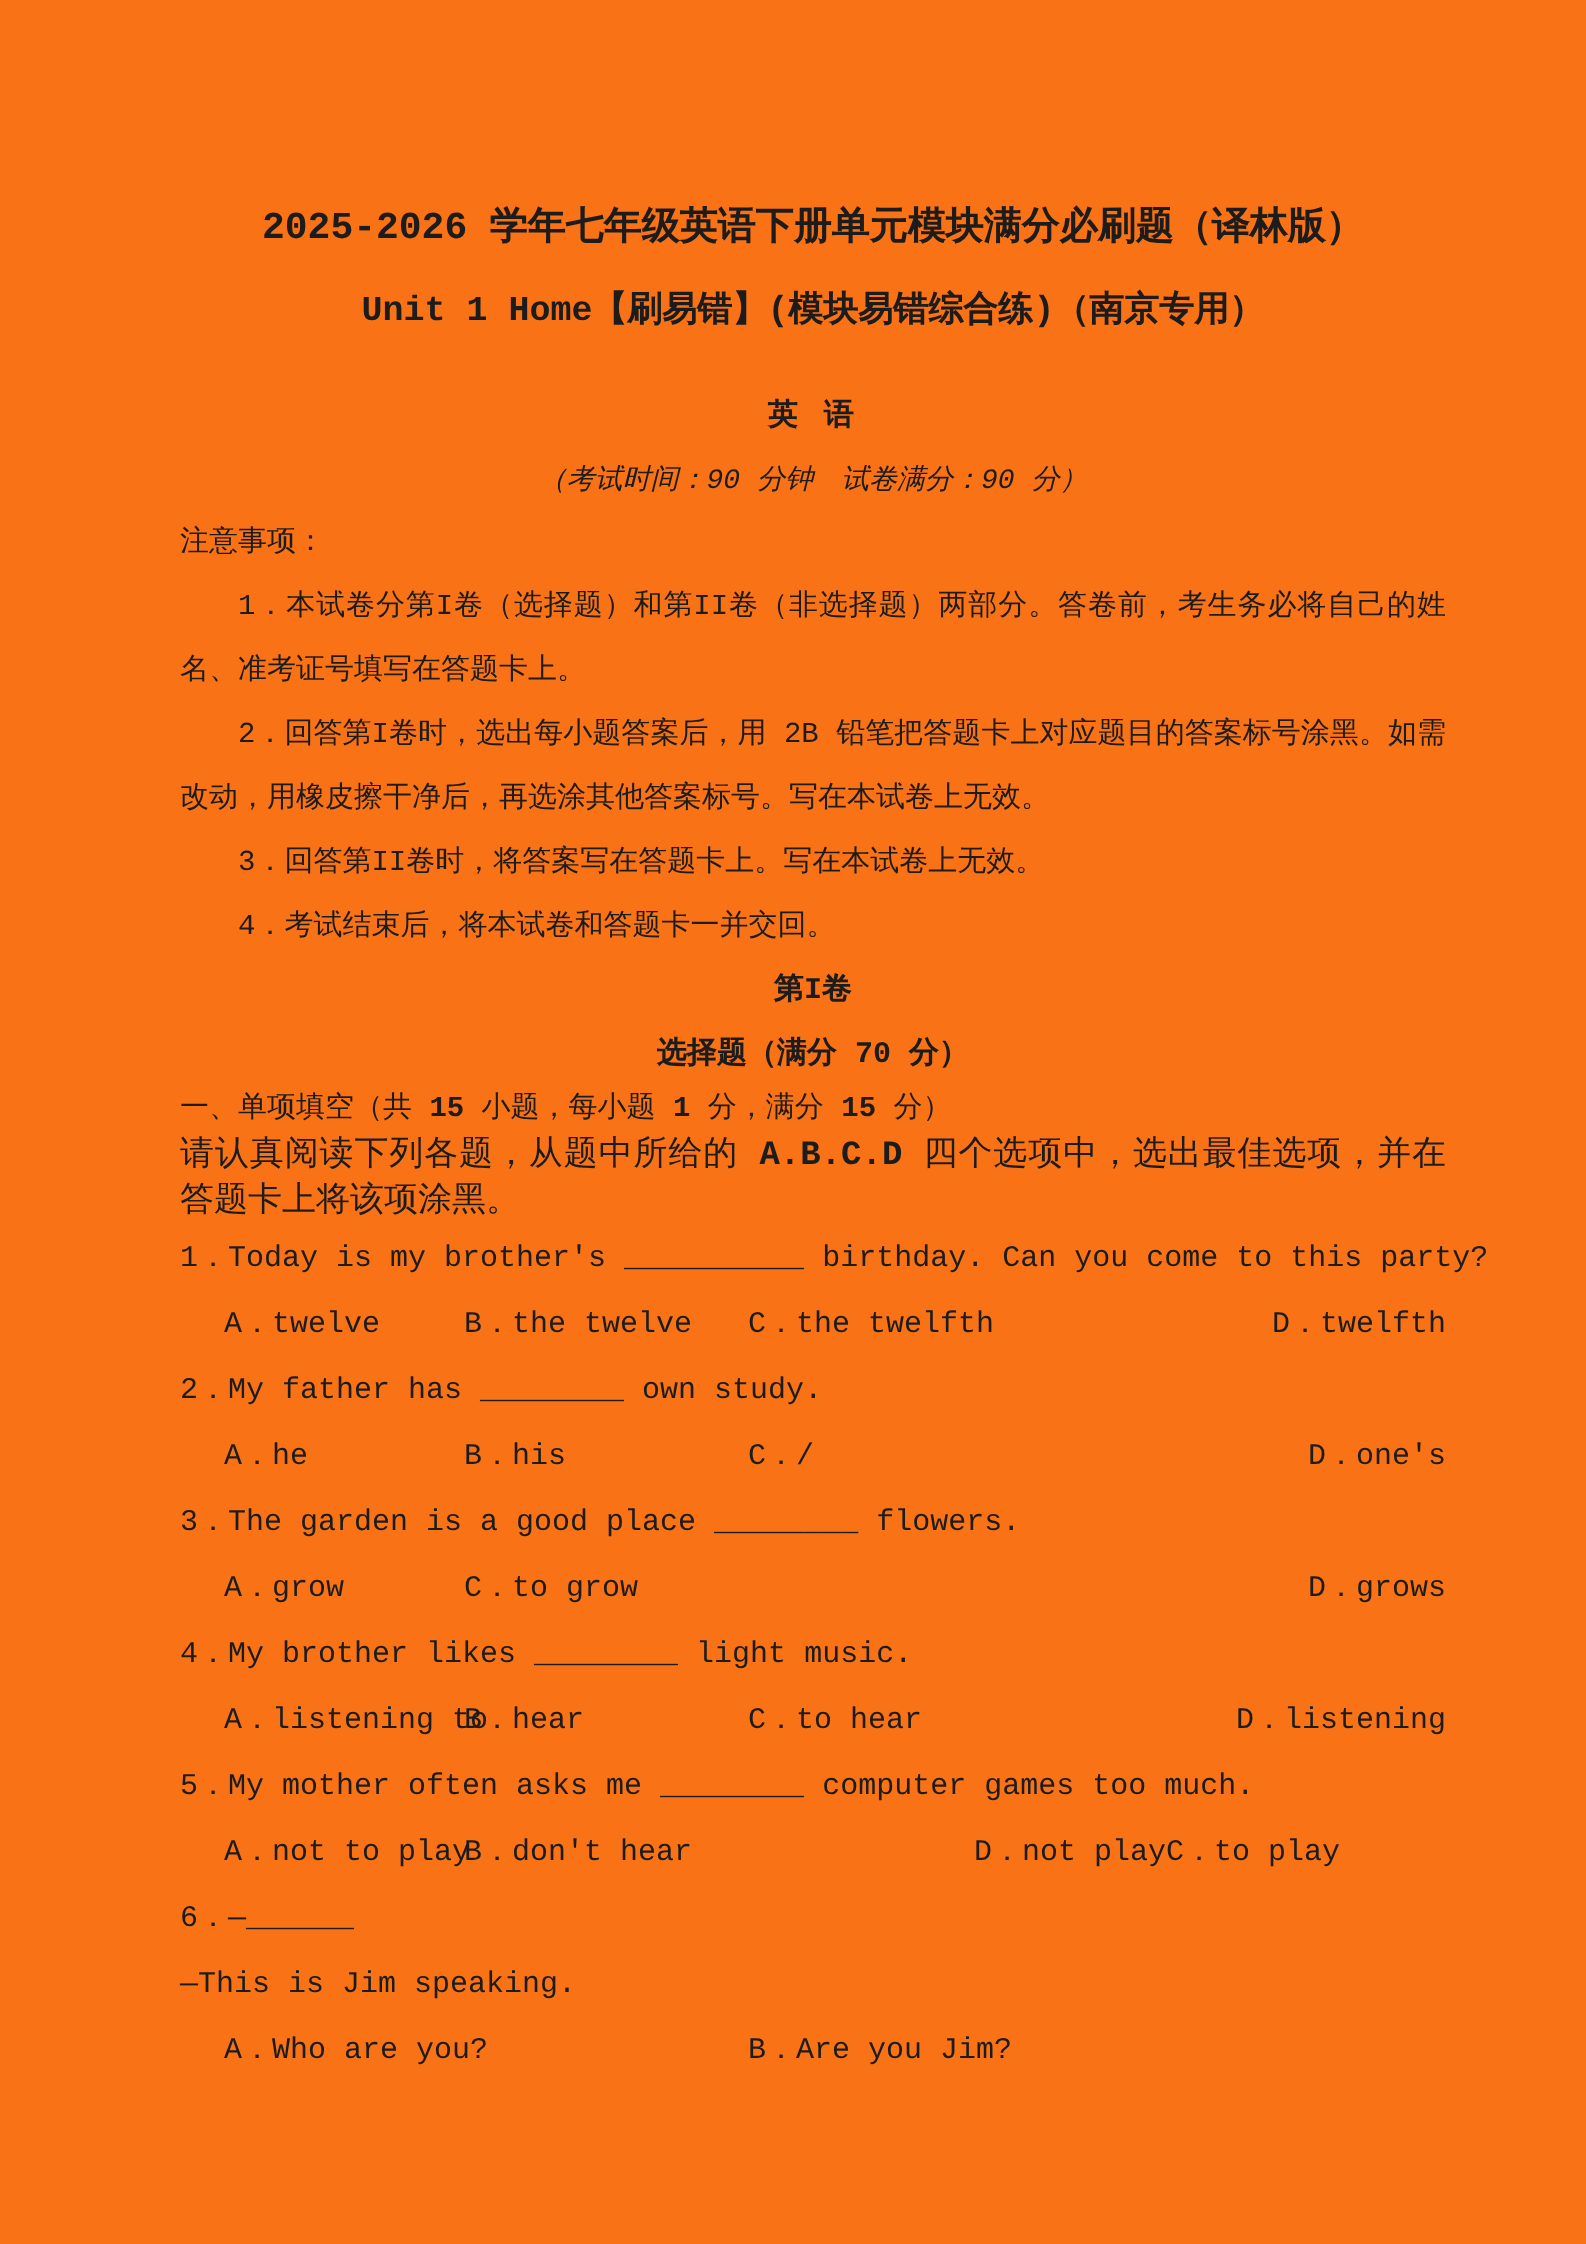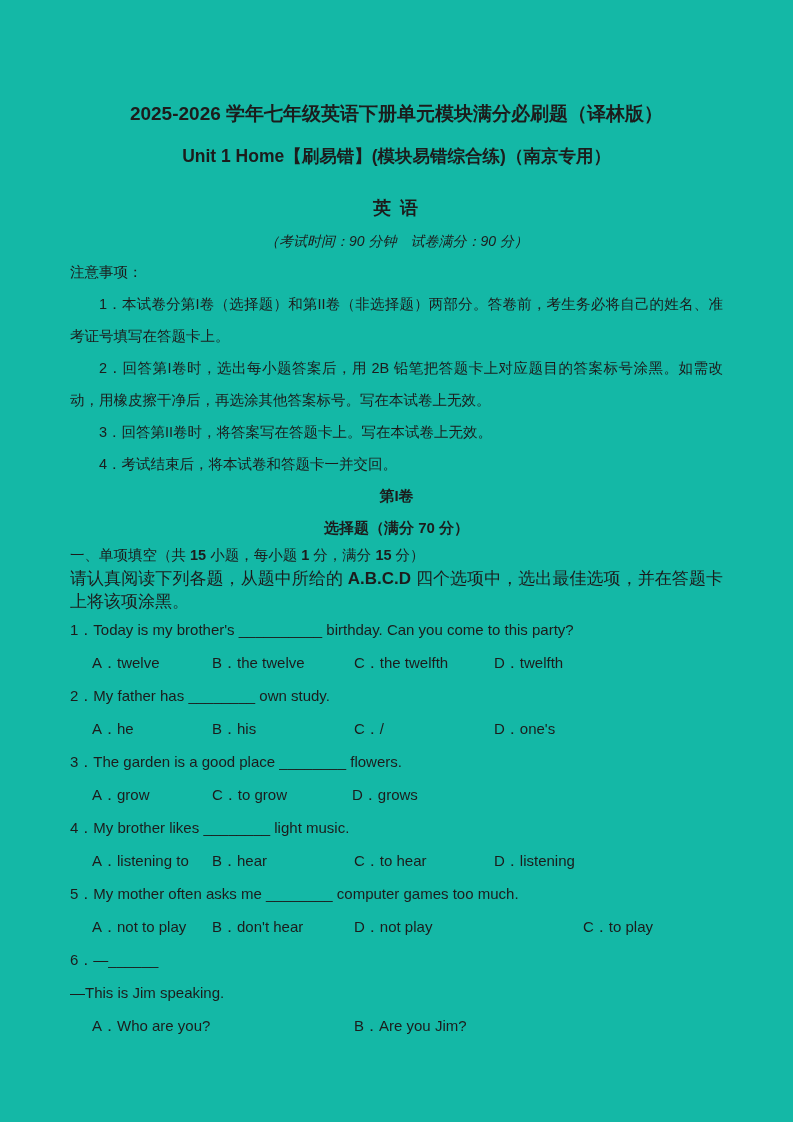--- a/index.html
+++ b/index.html
@@ -1,43 +1,43 @@
 <!DOCTYPE html>
 <html lang="zh"><head>
 <meta charset="utf-8">
 <style>
   html, body { margin: 0; padding: 0; background: #e8e8e8; }
   .page {
     position: relative;
     width: 793px;
     height: 1122px;
     margin: 0 auto;
-    background: #14b8a6;
+    background: #f97316;
     box-sizing: border-box;
-    padding: 103px 70px 0 70px;
+    padding: 103px 70px 0 90px;
     color: #1c1c1c;
-    font-family: Liberation Sans, sans-serif;
+    font-family: Liberation Mono, monospace;
     font-size: 14.5px;
     overflow: hidden;
   }
   .center { text-align: center; }
   .doc-title {
     font-size: 19px;
     font-weight: bold;
     line-height: 22px;
     margin: 0;
   }
   .doc-subtitle {
     font-size: 17.5px;
     font-weight: bold;
     line-height: 21px;
     margin: 21px 0 0 0;
   }
   .subject {
-    font-size: 18px;
+    font-size: 15px;
     font-weight: bold;
     line-height: 25px;
     margin: 29px 0 0 0;
     letter-spacing: 2px;
   }
   .exam-info {
     font-size: 14px;
     font-style: italic;
     line-height: 18px;
     margin: 11px 0 0 0;
@@ -89,21 +89,21 @@
     display: flex;
     margin: 0;
     padding-left: 22px;
     font-size: 15px;
     line-height: 33px;
   }
   .opt { white-space: nowrap; }
   .opt-a { width: 120px; }
   .opt-b { width: 142px; }
   .opt-c { width: 140px; }
-  .opt-d { flex: 1; }
+  .opt-d { flex: 1; text-align: right; }
   .opt-wide { width: 262px; }
   .opt-rest { flex: 1; }
   .q-num { display: inline; }
 </style>
 </head>
 <body>
 
 <div class="page">
 
   <h1 class="doc-title center">2025-2026 学年七年级英语下册单元模块满分必刷题（译林版）</h1>

